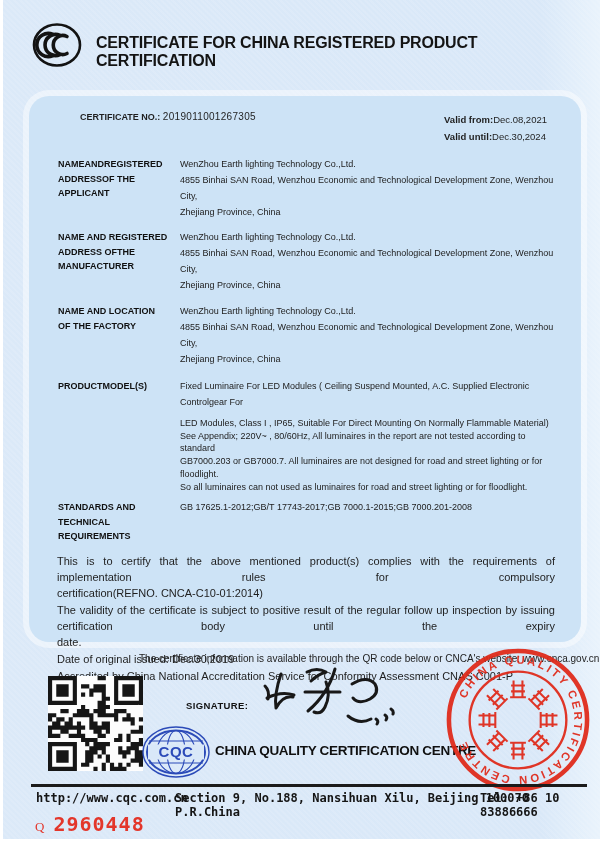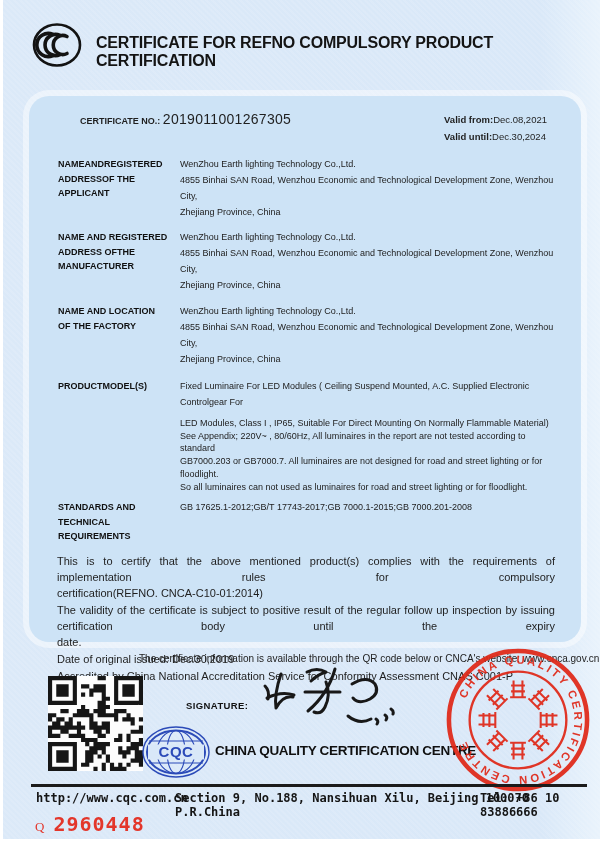--- a/index.html
+++ b/index.html
@@ -17,21 +17,21 @@
                font-size:16px; font-weight:bold; letter-spacing:-0.2px; color:#141414; }
 
   
   .panel { position:absolute; left:26px; top:96px; width:552px; height:546px;
            background:#cde3f6; border-radius:20px;
            box-shadow:0 0 0 6px rgba(255,255,255,.45); }
 
   .certrow { display:flex; justify-content:space-between; padding:15px 34px 0 51px; }
   .certno { font-size:9px; }
   .certno .lbl { font-weight:bold; }
-  .certno .val { font-size:14px; letter-spacing:.3px; }
+  .certno .val { font-size:10px; letter-spacing:.3px; }
   .valid { font-size:9.5px; line-height:17px; }
   .valid b { font-weight:bold; }
 
   .row { display:grid; grid-template-columns:122px auto; padding:0 26px 0 29px; }
   .row .lab { font-size:9px; font-weight:bold; line-height:14.5px; color:#101010; padding-top:1px; }
   .row .val { font-size:9px; line-height:16px; color:#222; }
   .r1 { margin-top:11px; }
   .r2 { margin-top:9px; }
   .r3 { margin-top:10px; }
   .r4 { margin-top:11px; }
@@ -69,21 +69,21 @@
   <div class="tex"></div>
 
   <svg class="hdr-logo" viewBox="0 0 52 46">
     <ellipse cx="26" cy="23" rx="23" ry="20.5" fill="none" stroke="#131313" stroke-width="2.6"></ellipse>
     <g fill="none" stroke="#131313" stroke-width="3.6" stroke-linecap="round">
       <path d="M 22,12.5 A 11.5,11.5 0 1 0 22,33.5"></path>
       <path d="M 29,13.5 A 10.5,10.5 0 1 0 29,32.5"></path>
       <path d="M 36,14.5 A 9.5,9.5 0 1 0 36,31.5"></path>
     </g>
   </svg>
-  <div class="hdr-title">CERTIFICATE FOR REFNO COMPULSORY PRODUCT CERTIFICATION</div>
+  <div class="hdr-title">CERTIFICATE FOR CHINA REGISTERED PRODUCT CERTIFICATION</div>
 
   <div class="panel">
 
     <div class="certrow">
       <div class="certno">
         <span class="lbl">CERTIFICATE NO.:</span>
         <span class="val">2019011001267305</span>
       </div>
       <div class="valid">
         <div><b>Valid from:</b><span>Dec.08,2021</span></div>

